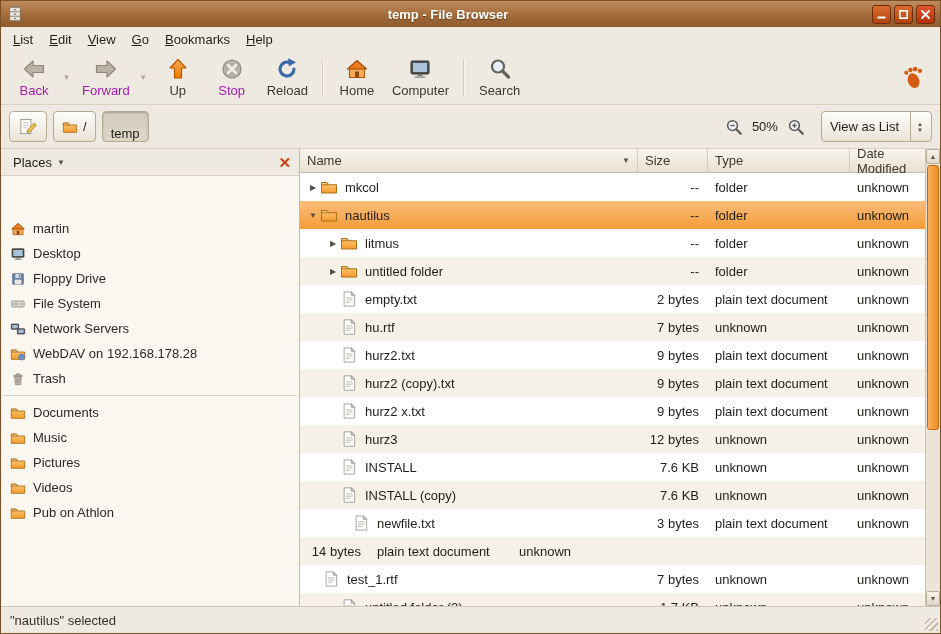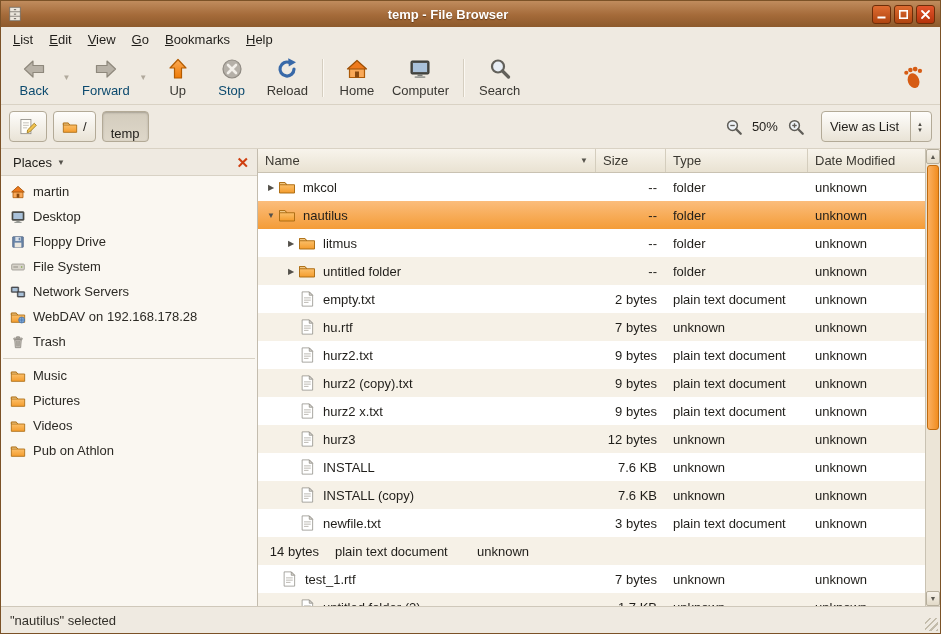--- a/index.html
+++ b/index.html
@@ -21,21 +21,21 @@
   .menubar { height:24px; flex:none; display:flex; align-items:center; padding:0 4px; background:#efeae1; }
   .menu-item { display:inline-block; padding:3px 8px; cursor:default; }
   .menu-item::first-letter { text-decoration:underline; }
 
   
   .toolbar { height:54px; flex:none; display:flex; align-items:center; padding:0 6px; background:#efeae1; border-bottom:1px solid #d9d2c4; }
   .tbuttons { display:flex; align-items:center; height:100%; }
   .tgroup { display:flex; align-items:stretch; margin:0 1px; }
   .tbtn { display:flex; flex-direction:column; align-items:center; justify-content:center; gap:2px; min-width:52px; padding:3px 7px; border-radius:3px; }
   .tbtn .tlabel { font-size:13px; color:#3a3833; white-space:nowrap; }
-  .tbtn.disabled .tlabel { color:#0c4a6e; }
+  .tbtn.disabled .tlabel { color:#a21caf; }
   .tdrop { width:13px; display:flex; align-items:center; justify-content:center; font-size:8px; color:#55524b; }
   .tdrop.disabled { color:#b0a99c; }
   .tsep { width:0; height:38px; border-left:1px solid #d5cec0; border-right:1px solid #fbf8f2; margin:0 6px; }
   .ic { width:24px; height:24px; }
   .tlogo { margin-left:auto; margin-right:8px; width:26px; height:26px; }
   .tlogo svg { width:26px; height:26px; }
 
   
   .locationbar { height:44px; flex:none; display:flex; align-items:center; gap:6px; padding:0 8px; background:#efeae1; border-bottom:1px solid #d9d2c4; }
   .lbtn { height:31px; border:1px solid #b3aa97; border-radius:4px; background:linear-gradient(#fefdfb,#e9e3d6);
@@ -47,26 +47,26 @@
   .zbtn { width:22px; height:22px; display:flex; align-items:center; justify-content:center; }
   .zbtn svg { width:18px; height:18px; }
   .viewcombo { margin-left:8px; }
   .combo-spin { display:flex; flex-direction:column; align-items:center; justify-content:center; border-left:1px solid #b3aa97;
                 margin-left:6px; padding-left:6px; height:100%; font-size:6px; line-height:6px; color:#4c4a44; }
 
   
   .content { flex:1; display:flex; overflow:hidden; }
 
   
-  .sidebar { width:257px; flex:none; display:flex; flex-direction:column; background:#faf7f1; border-right:1px solid #c3bcae;text-align:center; }
+  .sidebar { width:299px; flex:none; display:flex; flex-direction:column; background:#faf7f1; border-right:1px solid #c3bcae;text-align:center; }
   .side-header { height:27px; flex:none; display:flex; align-items:center; padding:0 6px 0 8px; background:#efeae1; border-bottom:1px solid #d8d2c5; }
   .places-btn { display:flex; align-items:center; gap:5px; padding:2px 4px; }
   .places-arrow { font-size:8px; color:#55524b; }
   .side-close { margin-left:auto; color:#cf3f10; font-size:15px; font-weight:bold; line-height:15px; padding:0 2px; }
-  .sidebar-list { flex:1; overflow:hidden; padding-top:3px; }
+  .sidebar-list { flex:1; overflow:hidden; padding-top:20px;margin-top:20px; }
   .side-item { height:25px; display:flex; align-items:center; gap:7px; padding:0 9px; color:#2c2a25; white-space:nowrap; }
   .side-sep { border-top:1px solid #d8d2c5; margin:4px 2px; }
 
   
   .listarea { flex:1; display:flex; overflow:hidden; background:#6d28d9; }
   .list-main { flex:1; display:flex; flex-direction:column; overflow:hidden; }
   .list-header { height:24px; flex:none; display:flex; background:linear-gradient(#f8f4ec,#e9e2d2); border-bottom:1px solid #c9c2b2; color:#3b3831; }
   .hcell { display:flex; align-items:center; padding:0 7px; border-right:1px solid #d4cdbd; }
   .hcell.h0 { width:338px; justify-content:space-between; }
   .hcell.h1 { width:70px; }
@@ -429,20 +429,26 @@
             <svg class="ic16">
               <use href="#s-trash"></use>
             </svg>
             <span class="slabel">Trash</span>
           </div>
           <div class="side-sep"></div>
           <div class="side-item">
             <svg class="ic16">
               <use href="#s-folder"></use>
             </svg>
+            <span class="slabel">Documents</span>
+          </div>
+          <div class="side-item">
+            <svg class="ic16">
+              <use href="#s-folder"></use>
+            </svg>
             <span class="slabel">Music</span>
           </div>
           <div class="side-item">
             <svg class="ic16">
               <use href="#s-folder"></use>
             </svg>
             <span class="slabel">Pictures</span>
           </div>
           <div class="side-item">
             <svg class="ic16">
@@ -615,21 +621,21 @@
                 <svg class="ic18">
                   <use href="#s-file"></use>
                 </svg>
                 <span class="fname">INSTALL (copy)</span>
               </div>
               <div class="c-size">7.6 KB</div>
               <div class="c-type">unknown</div>
               <div class="c-date">unknown</div>
             </div>
             <div class="frow even">
-              <div class="c-name" style="padding-left:26px">
+              <div class="c-name" style="padding-left:38px">
                 <span class="exp"></span>
                 <svg class="ic18">
                   <use href="#s-file"></use>
                 </svg>
                 <span class="fname">newfile.txt</span>
               </div>
               <div class="c-size">3 bytes</div>
               <div class="c-type">plain text document</div>
               <div class="c-date">unknown</div>
             </div>

